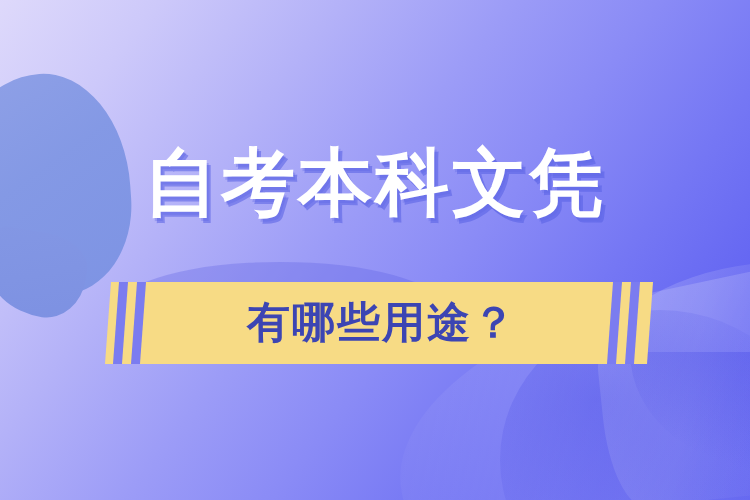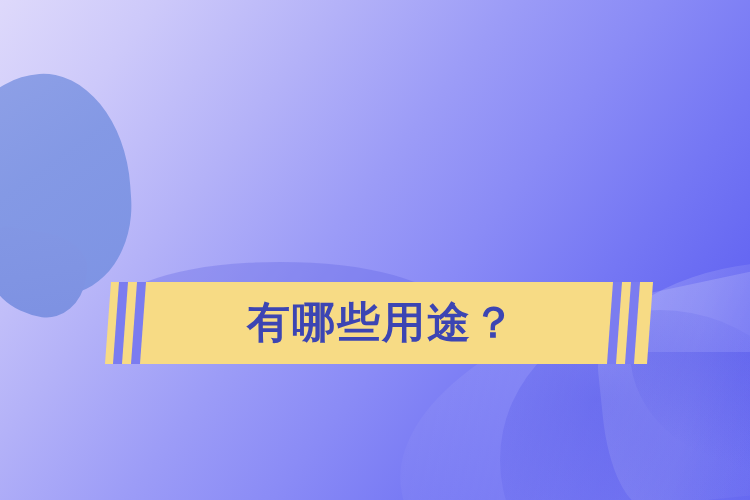--- a/index.html
+++ b/index.html
@@ -162,20 +162,21 @@
 <div id="banner">
 
   <div class="deco" id="blob-left"></div>
   <div class="deco" id="blob-left-tip"></div>
   <div class="deco" id="wave-above-banner"></div>
   <div class="deco" id="swoosh-lower"></div>
   <div class="deco" id="swoosh-thin"></div>
   <div class="deco" id="corner-dark-br"></div>
   <div class="deco" id="corner-notch-tr"></div>
 
+  <div id="headline">自考本科文凭</div>
 
   <div id="subtitle-banner">
     <div id="subtitle-plate"></div>
     <div class="band-stripe" id="stripe-left-outer"></div>
     <div class="band-stripe" id="stripe-left-inner"></div>
     <div class="band-stripe" id="stripe-right-inner"></div>
     <div class="band-stripe" id="stripe-right-outer"></div>
     <div id="subtitle-text">有哪些用途？</div>
   </div>
 

